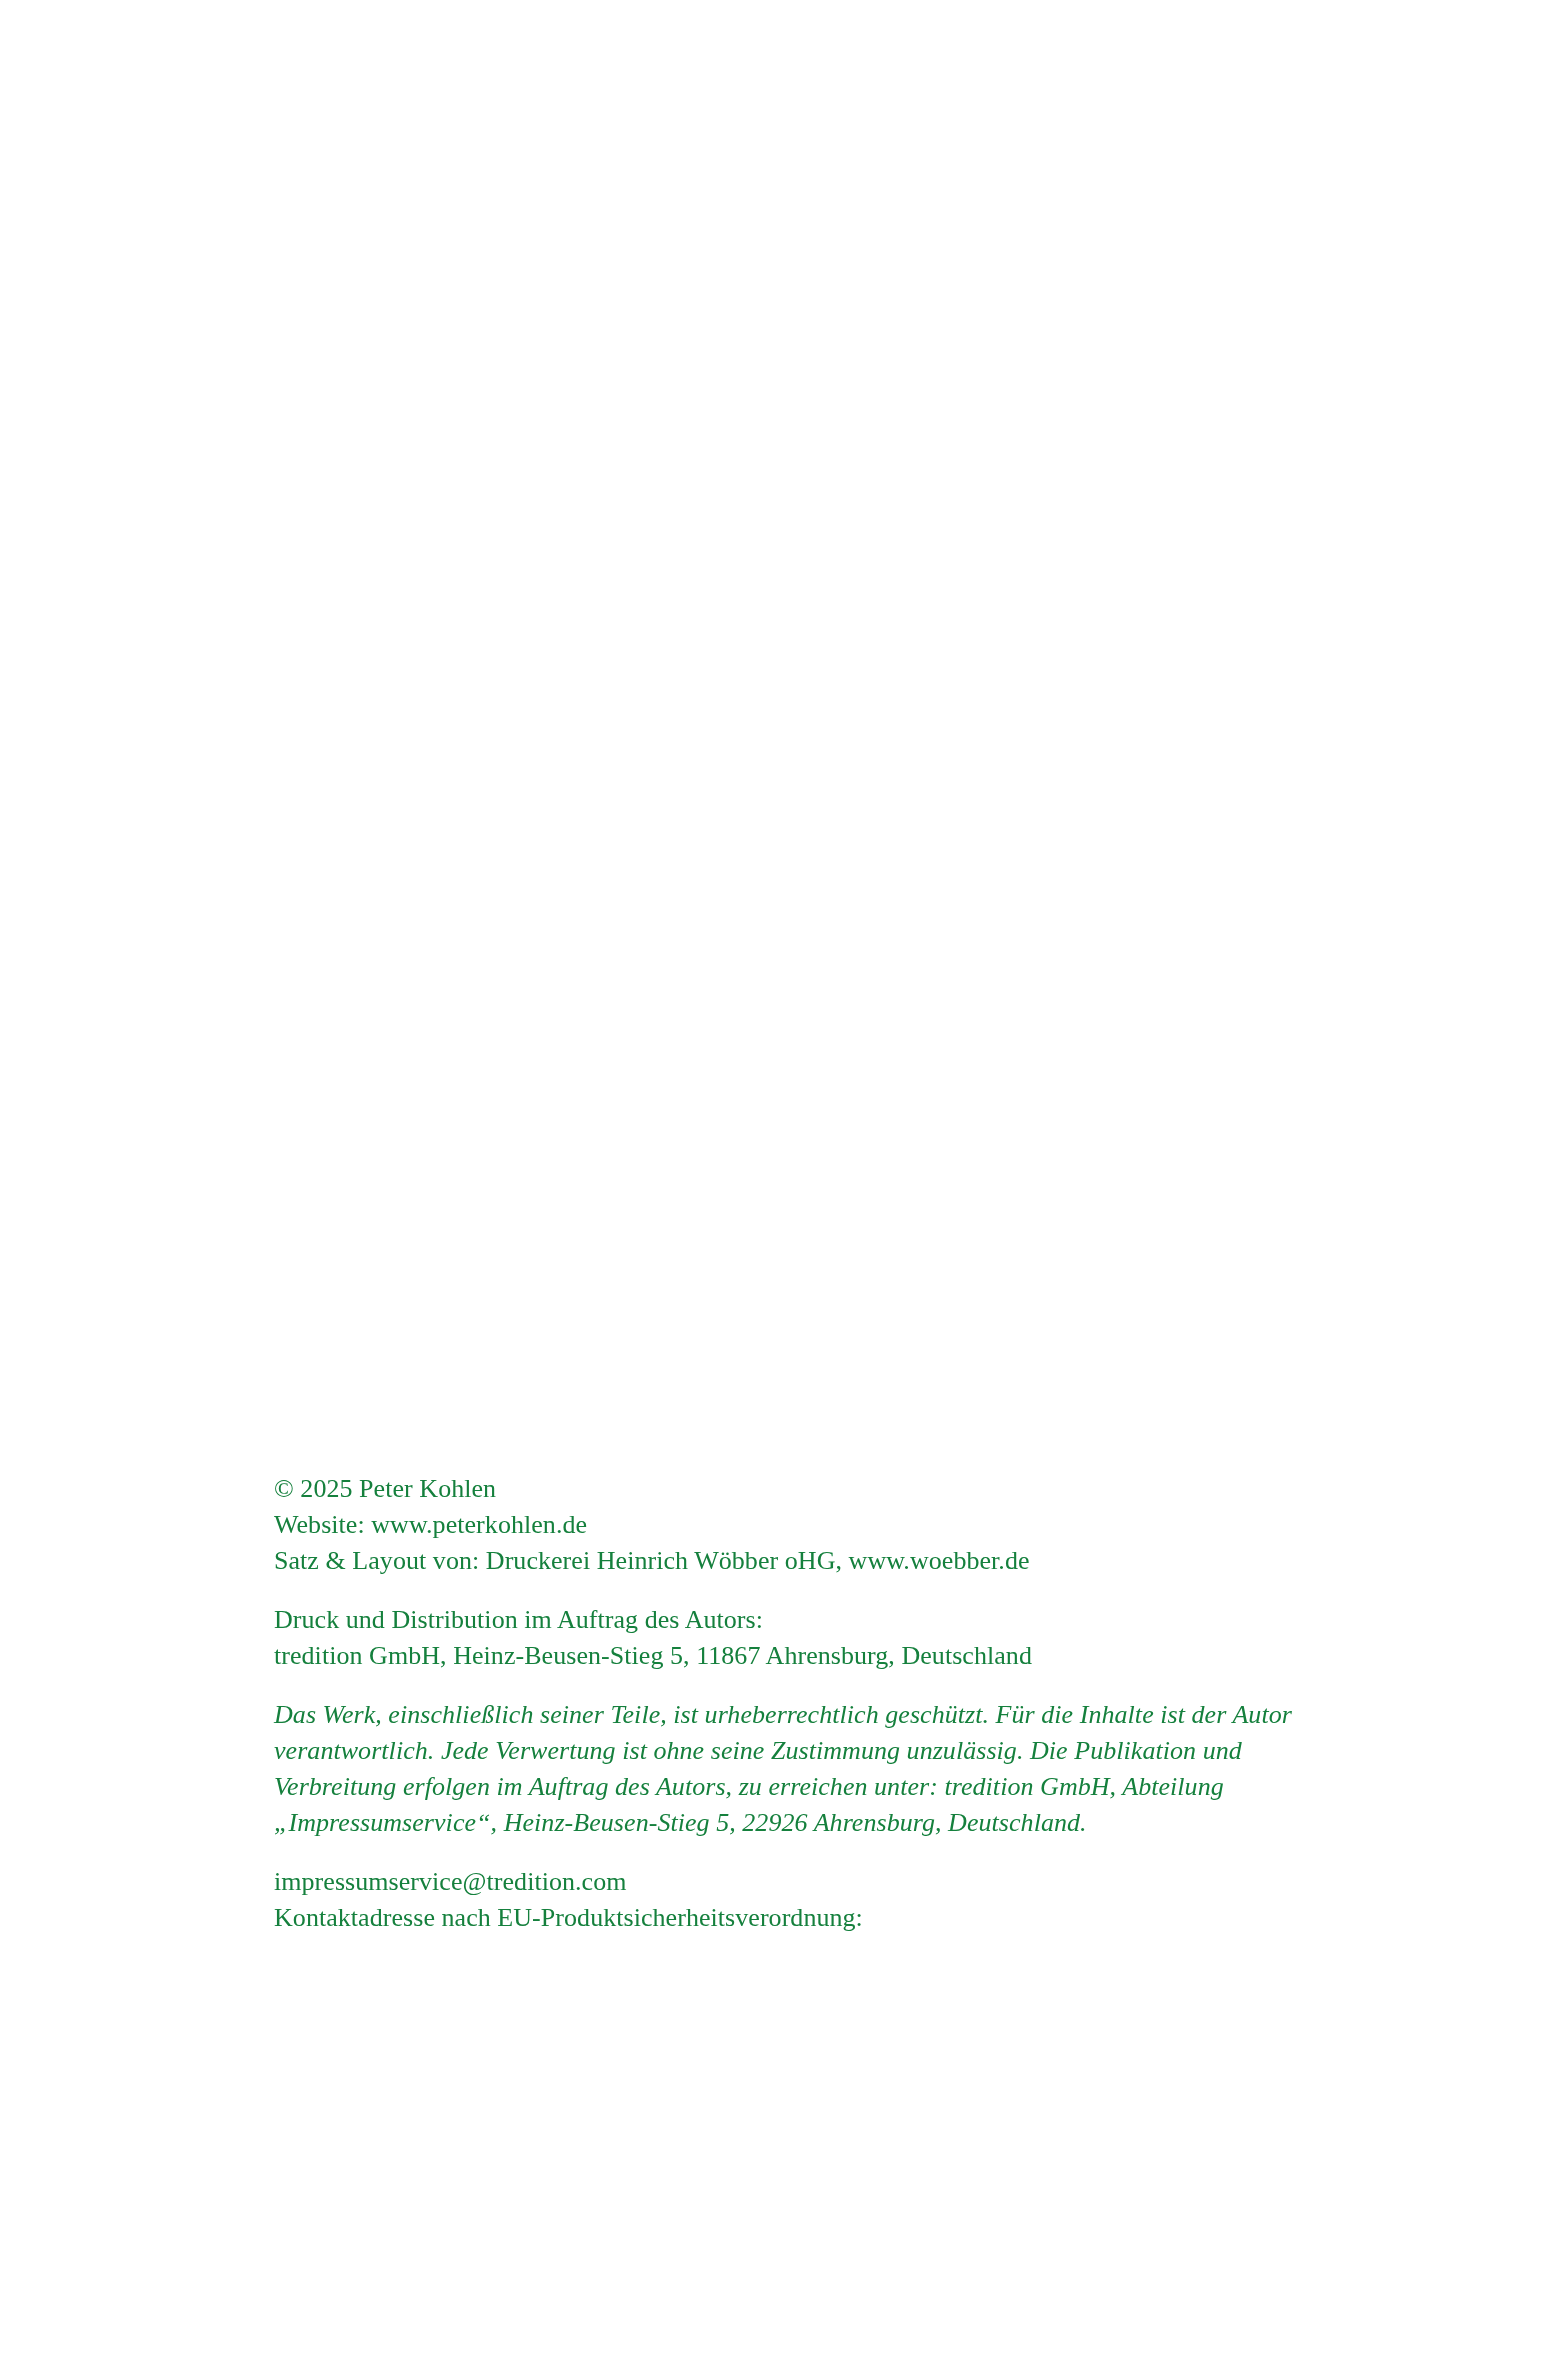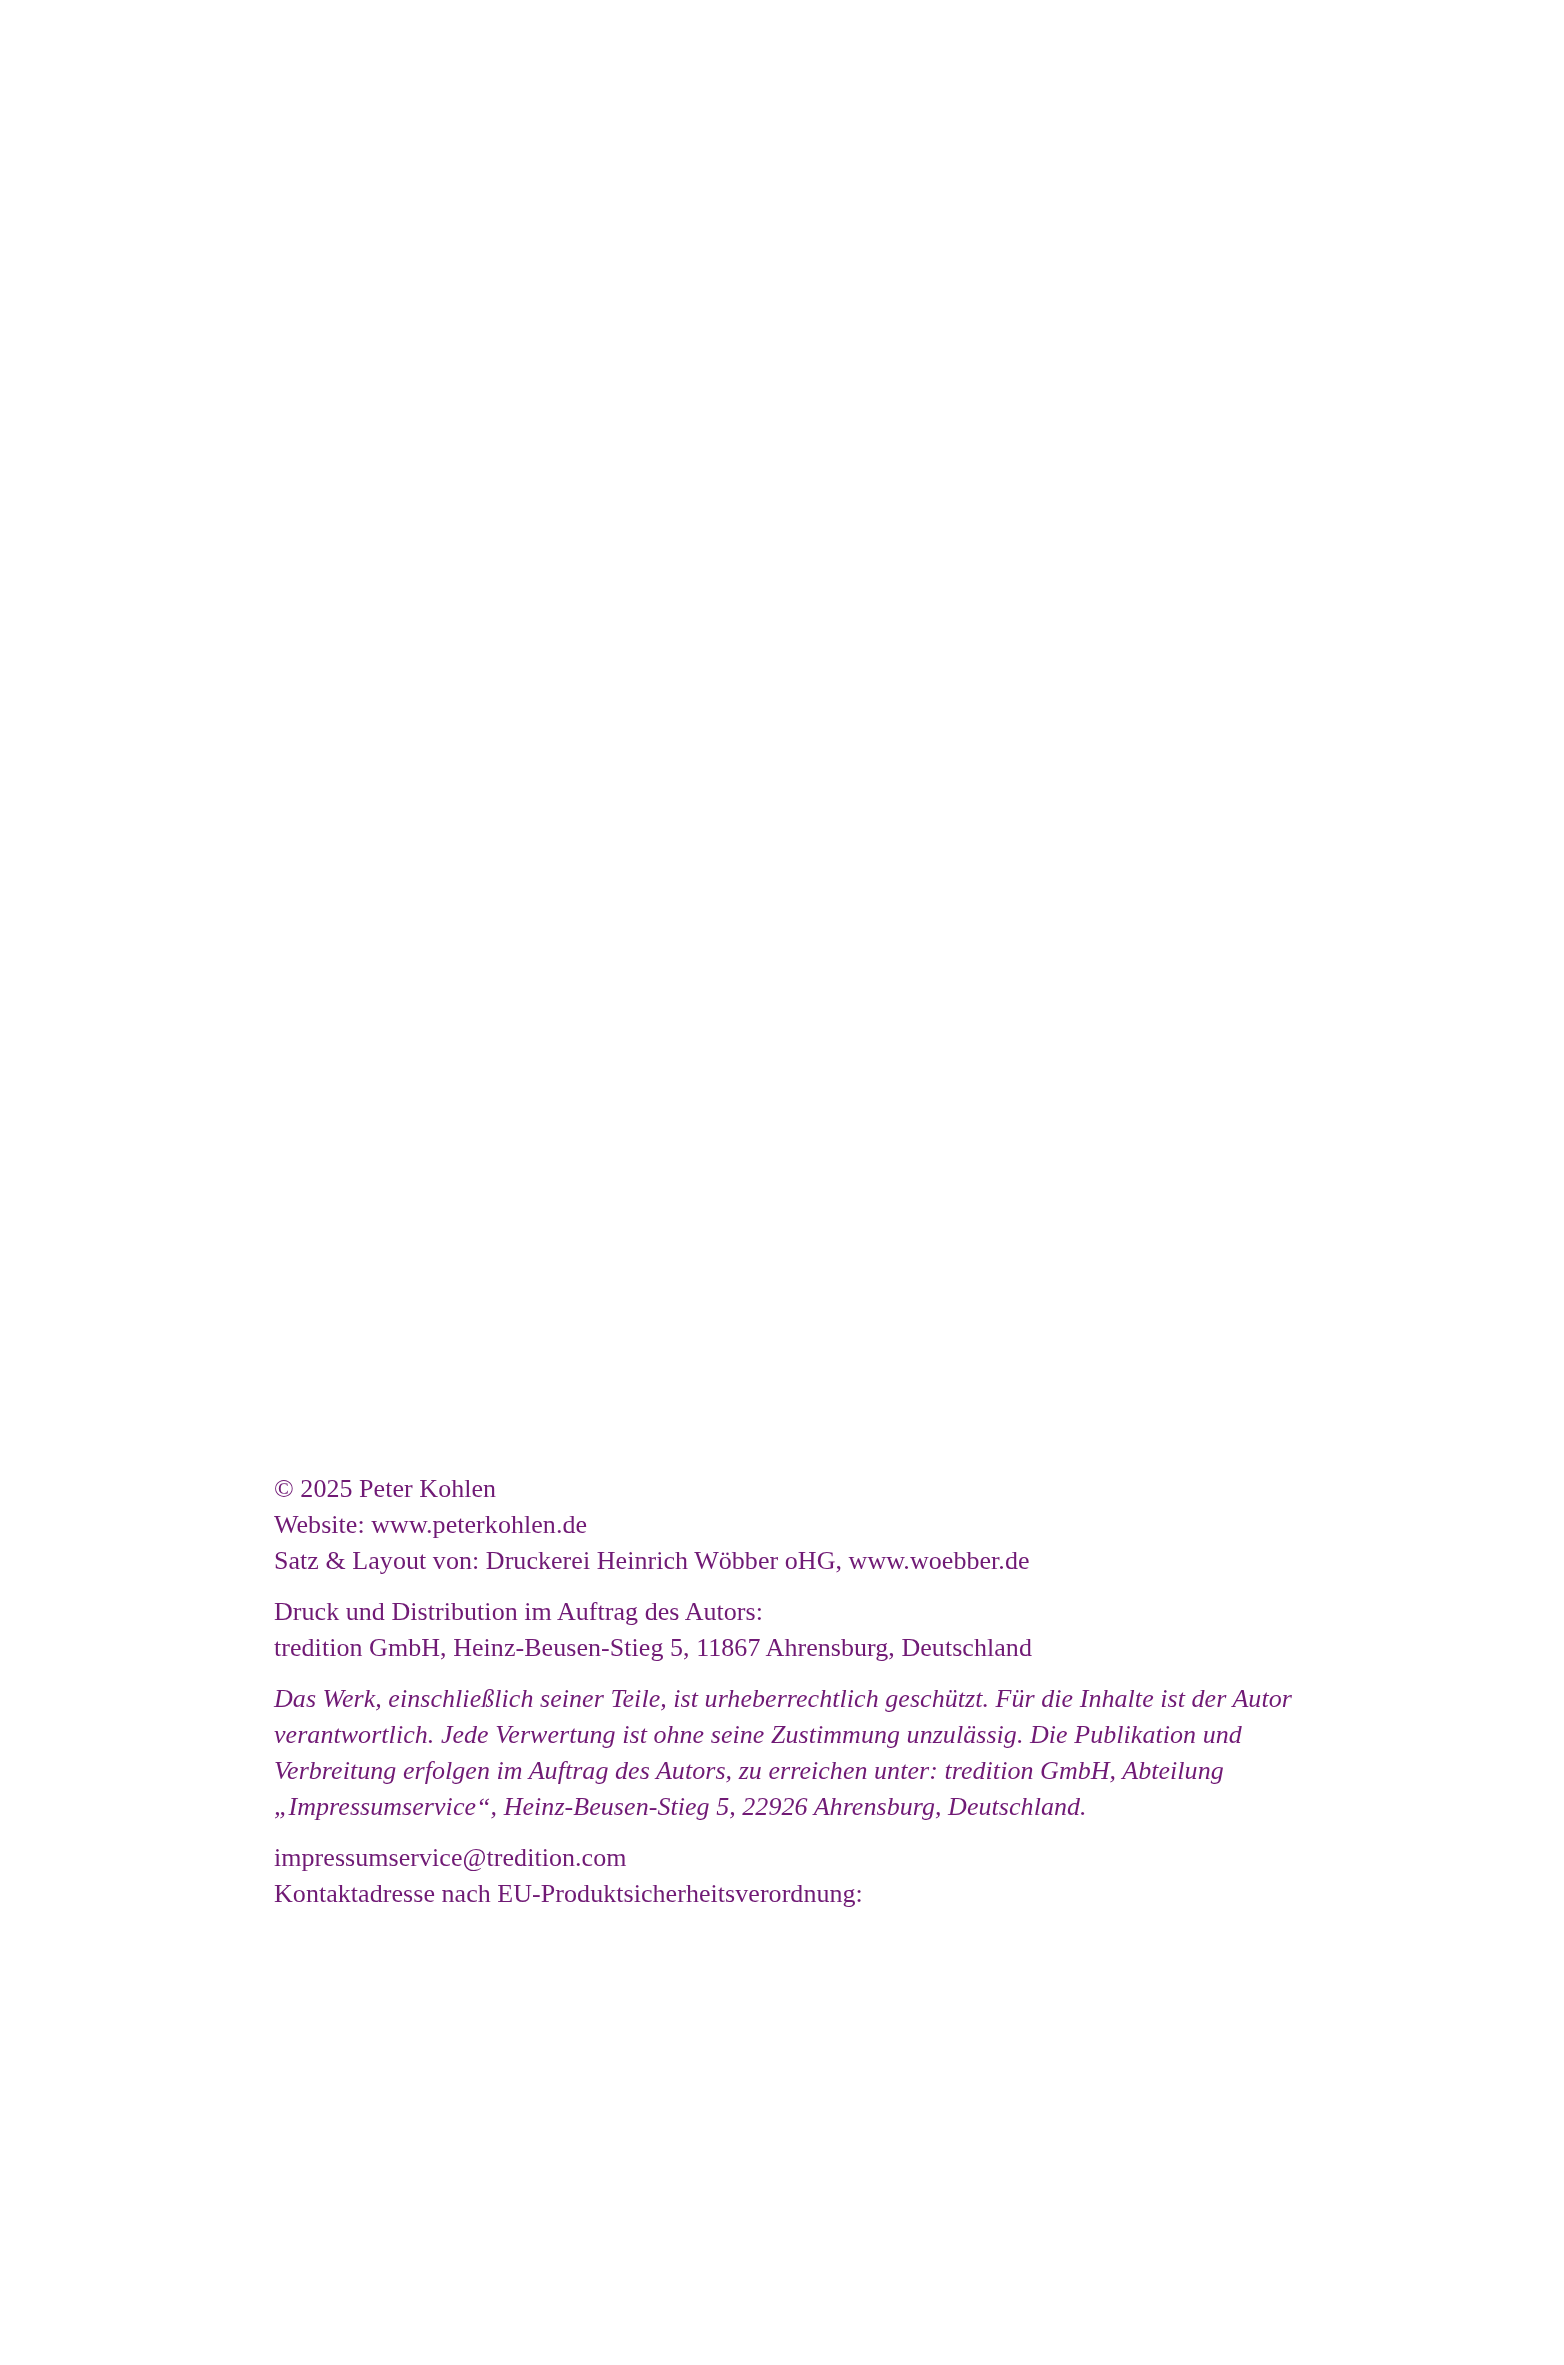--- a/index.html
+++ b/index.html
@@ -23,26 +23,26 @@
   .imprint-block {
     position: absolute;
     left: 274px;
     top: 1471px;
     width: 1088px;
   }
   .para {
     font-size: 26px;
     line-height: 1.385;
     margin: 0 0 0 0;
-    color: #701a75;
+    color: #15803d;
     letter-spacing: 0.05px;
     text-align: left;
   }
   .para + .para {
-    margin-top: 15px;
+    margin-top: 23px;
   }
   .line {
     display: block;
     white-space: pre-wrap;
   }
   .flow {
     display: block;
     max-width: 1072px;
     font-style: italic;
   }

